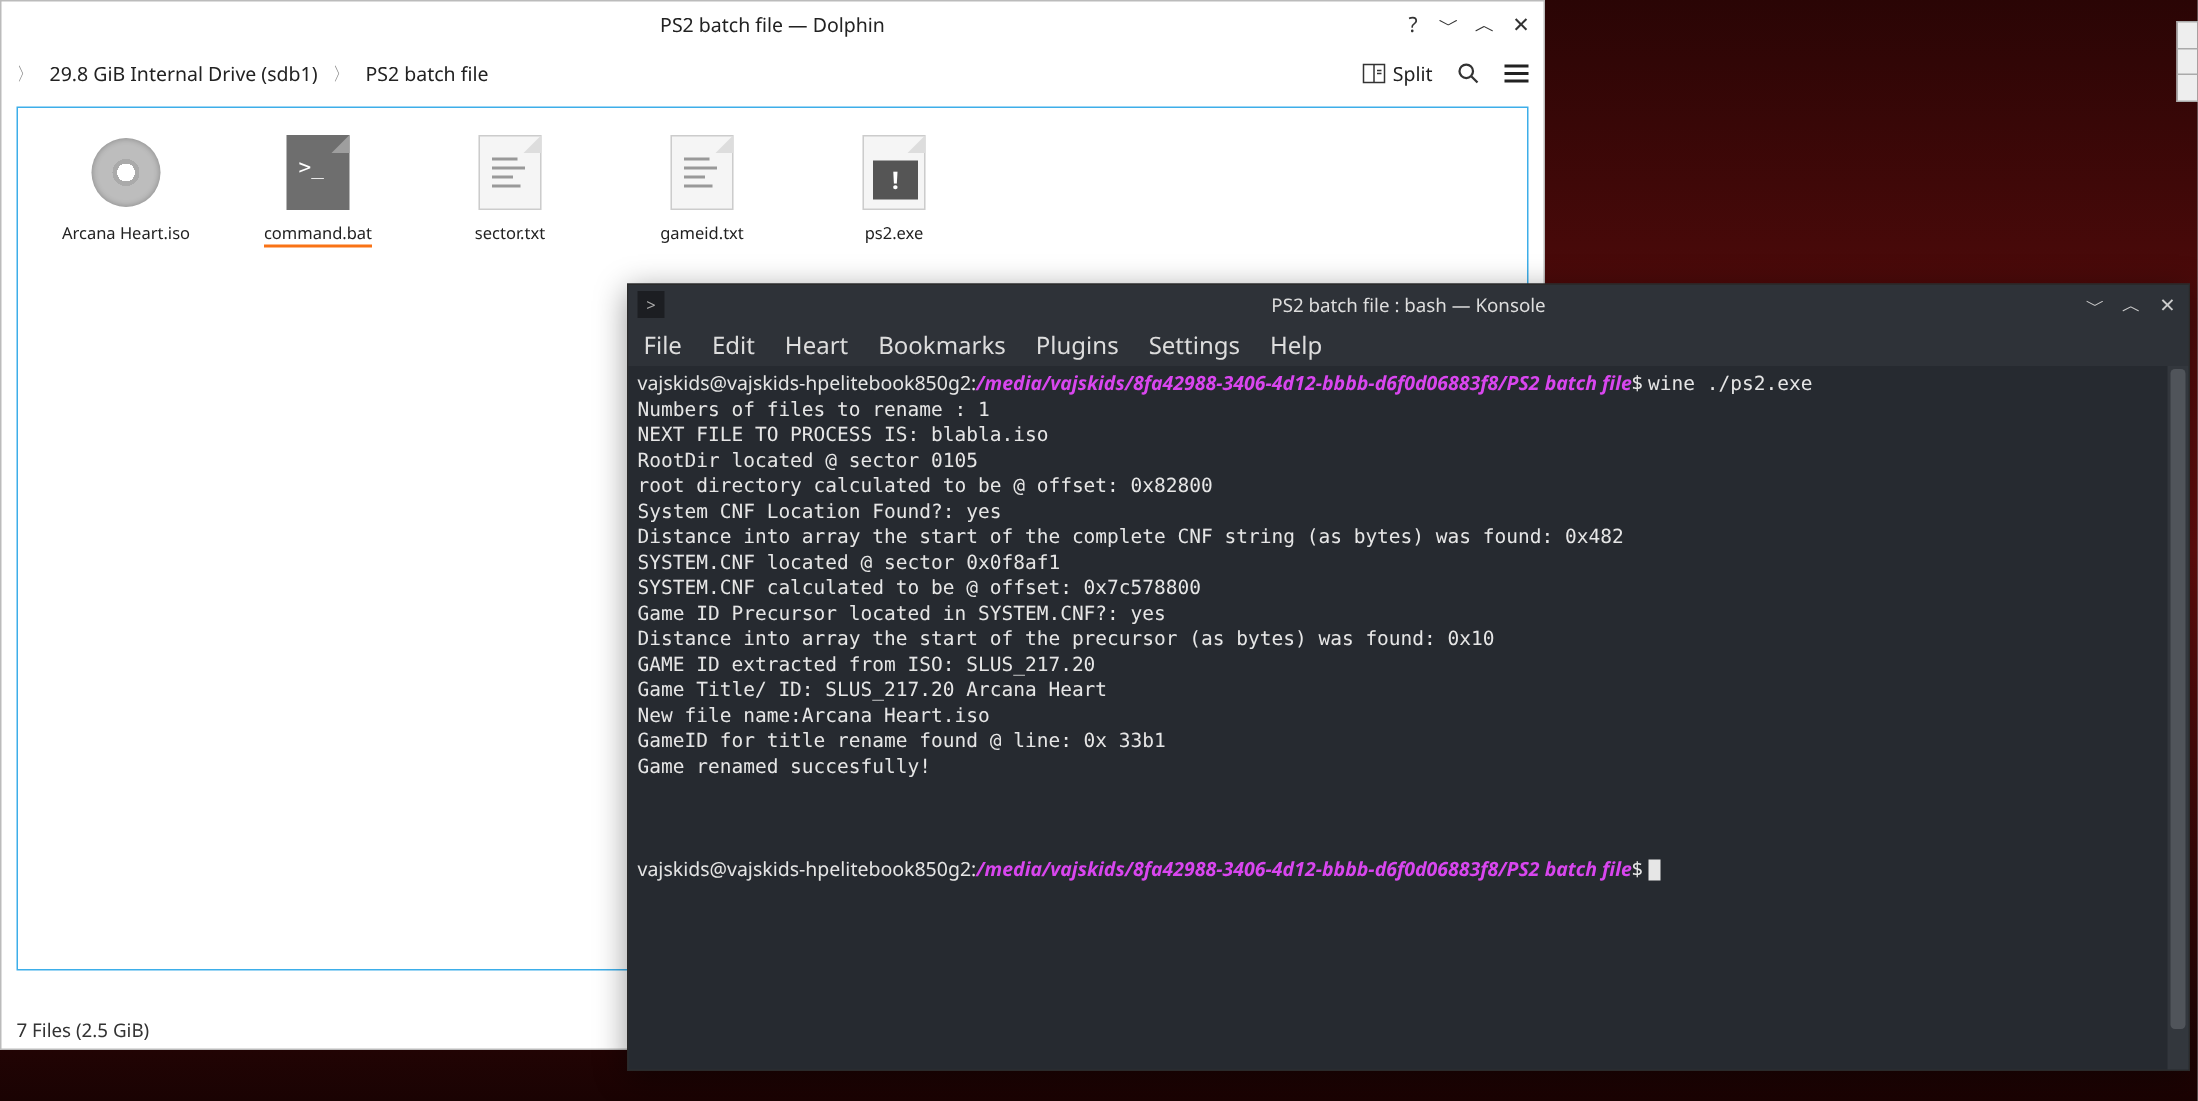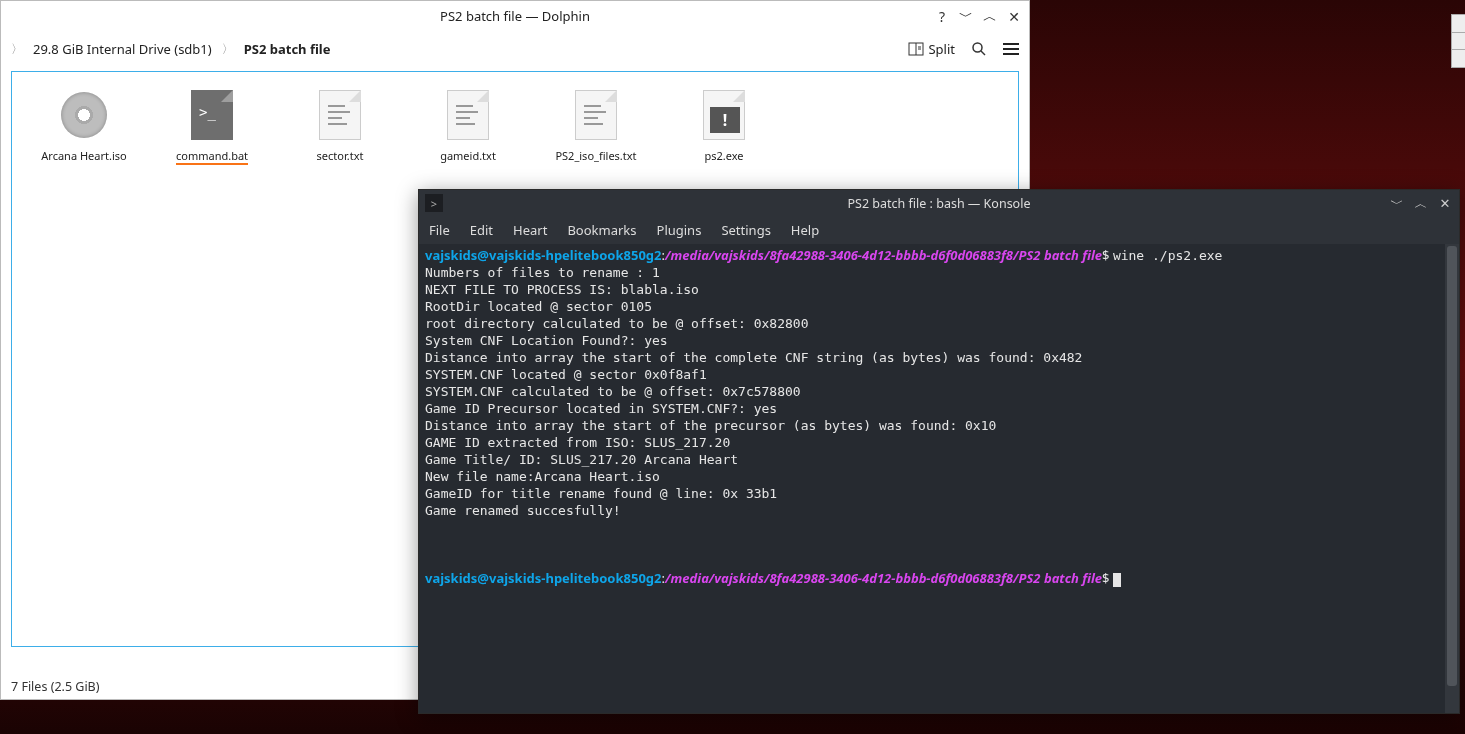--- a/index.html
+++ b/index.html
@@ -8,21 +8,21 @@
 
 .dolphin-window { position: absolute; left: 0; top: 0; width: 1030px; height: 700px; background: #fff; border: 1px solid #bbb; }
 .dolphin-title { height: 30px; display: flex; align-items: center; justify-content: center; position: relative; font-size: 13px; color: #222; }
 .dolphin-title .controls { position: absolute; right: 6px; top: 0; height: 30px; display: flex; align-items: center; gap: 6px; }
 .dolphin-title .controls span { width: 18px; height: 18px; display: flex; align-items: center; justify-content: center; font-size: 14px; color: #333; cursor: pointer; }
 
 .dolphin-toolbar { height: 36px; display: flex; align-items: center; padding: 0 10px; font-size: 13px; color: #222; }
 .breadcrumb { display: flex; align-items: center; gap: 10px; flex: 1; }
 .breadcrumb .chev { color: #888; font-size: 12px; }
 .breadcrumb-item { cursor: pointer; }
-.breadcrumb-current { font-weight: bold; }
+.breadcrumb-current { font-weight: normal; }
 .toolbar-right { display: flex; align-items: center; gap: 16px; }
 .split-btn { display: flex; align-items: center; gap: 4px; cursor: pointer; }
 .icon-svg { width: 16px; height: 16px; }
 .hamburger { display: flex; flex-direction: column; gap: 3px; cursor: pointer; }
 .hamburger div { width: 16px; height: 2px; background: #222; }
 
 .file-pane { margin: 4px 10px 6px 10px; border: 1px solid #3daee9; background: #fff; height: 576px; padding: 12px 8px; display: flex; flex-wrap: wrap; align-content: flex-start; gap: 8px 0; }
 .file-item { width: 128px; display: flex; flex-direction: column; align-items: center; gap: 6px; cursor: pointer; padding-top: 4px; }
 .file-label { font-size: 11px; color: #222; text-align: center; max-width: 120px; word-break: break-word; }
 .file-label.selected { border-bottom: 2px solid #f97316; }
@@ -51,25 +51,25 @@
 .statusbar { position: absolute; bottom: 0; left: 0; right: 0; height: 26px; display: flex; align-items: center; padding: 0 10px; font-size: 12.5px; color: #333; }
 
 
 .konsole-window { position: absolute; left: 418px; top: 189px; width: 1042px; height: 525px; background: #2e3238; border: 1px solid #2a2a2a; box-shadow: 0 4px 20px rgba(0,0,0,0.4); }
 .konsole-title { height: 26px; background: #2e3238; display: flex; align-items: center; position: relative; font-size: 12.5px; color: #ddd; }
 .konsole-title-center { flex: 1; text-align: center; }
 .konsole-title-left { position: absolute; left: 6px; width: 18px; height: 18px; background: #1c1e22; display: flex; align-items: center; justify-content: center; color: #aaa; font-size: 11px; }
 .konsole-title .controls { position: absolute; right: 6px; display: flex; gap: 8px; }
 .konsole-title .controls span { width: 16px; height: 16px; display: flex; align-items: center; justify-content: center; color: #ccc; cursor: pointer; font-size: 13px; }
 
-.konsole-menu { height: 28px; background: #2e3238; display: flex; align-items: center; gap: 20px; padding: 0 10px; font-size: 13px; color: #ddd; }
+.konsole-menu { height: 28px; background: #2e3238; display: flex; align-items: center; gap: 20px; padding: 0 10px; font-size: 16px; color: #ddd; }
 .konsole-menu span { cursor: pointer; }
 
 .terminal { position: absolute; top: 54px; left: 0; right: 0; bottom: 0; background: #262a30; color: #e6e6e6; font-family: "DejaVu Sans Mono", "Consolas", monospace; font-size: 13px; padding: 3px 6px; line-height: 17px; white-space: pre-wrap; overflow: hidden; }
-.terminal .prompt-user { color: #0ea5e9; font-weight: bold; }
+.terminal .prompt-user { color: #e5e5e5; font-weight: normal; }
 .terminal .prompt-path { color: #d946ef; font-weight: bold; font-style: italic; }
 .terminal .cursor { display: inline-block; width: 8px; height: 14px; background: #e6e6e6; vertical-align: middle; }
 .scrollbar-track { position: absolute; right: 0; top: 54px; bottom: 0; width: 14px; background: #33373d; }
 .scrollbar-thumb { position: absolute; left: 2px; right: 2px; top: 2px; height: 440px; background: #50545a; border-radius: 3px; }
 
 
 .edge-gadget { position: absolute; right: 0; top: 14px; width: 14px; height: 54px; background: #eee; border: 1px solid #aaa; border-right: none; display: flex; flex-direction: column; }
 .edge-gadget div { flex: 1; border-bottom: 1px solid #aaa; }
 .edge-gadget div:last-child { border-bottom: none; }
 </style>
@@ -147,33 +147,20 @@
           <div class="txt">
             <div class="txt-lines">
               <div></div>
               <div></div>
               <div></div>
               <div></div>
             </div>
           </div>
         </div>
         <div class="file-label">gameid.txt</div>
-      </div>
-      <div class="file-item">
-        <div class="icon-box">
-          <div class="txt">
-            <div class="txt-lines">
-              <div></div>
-              <div></div>
-              <div></div>
-              <div></div>
-            </div>
-          </div>
-        </div>
-        <div class="file-label">PS2_iso_files.txt</div>
       </div>
       <div class="file-item">
         <div class="icon-box">
           <div class="exe">
             <div class="exe-inner">!</div>
           </div>
         </div>
         <div class="file-label">ps2.exe</div>
       </div>
     </div>

